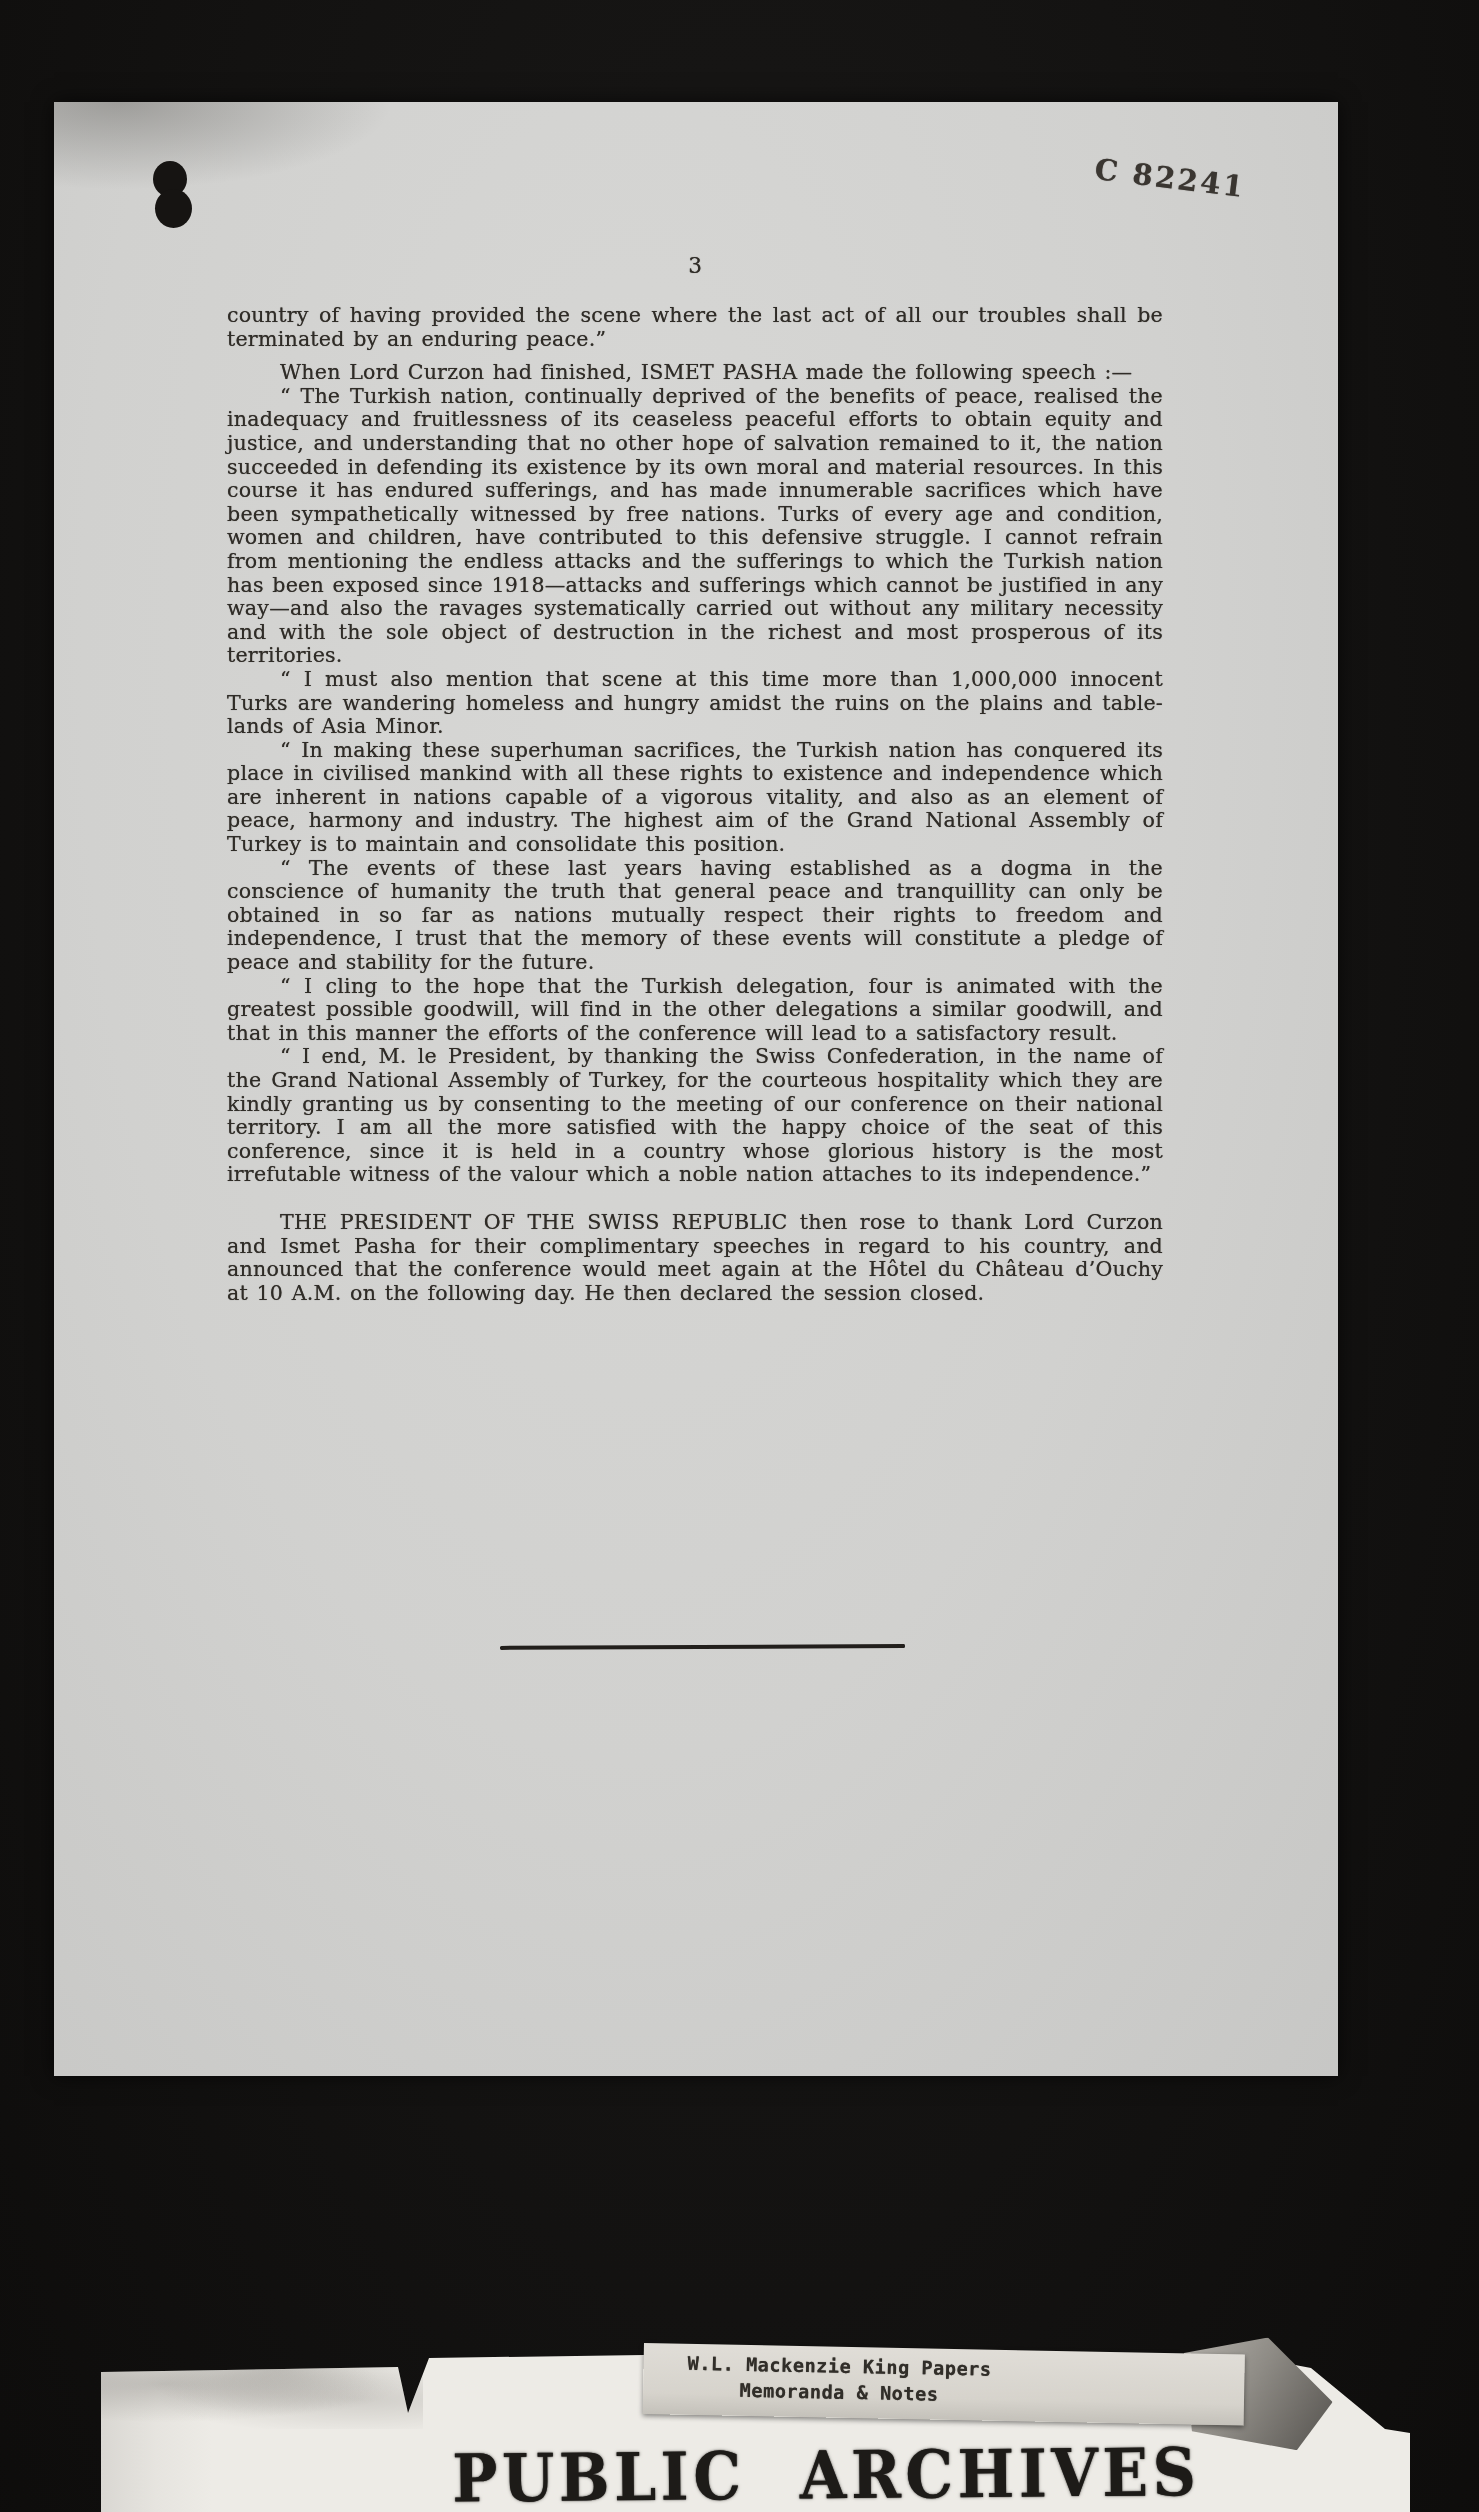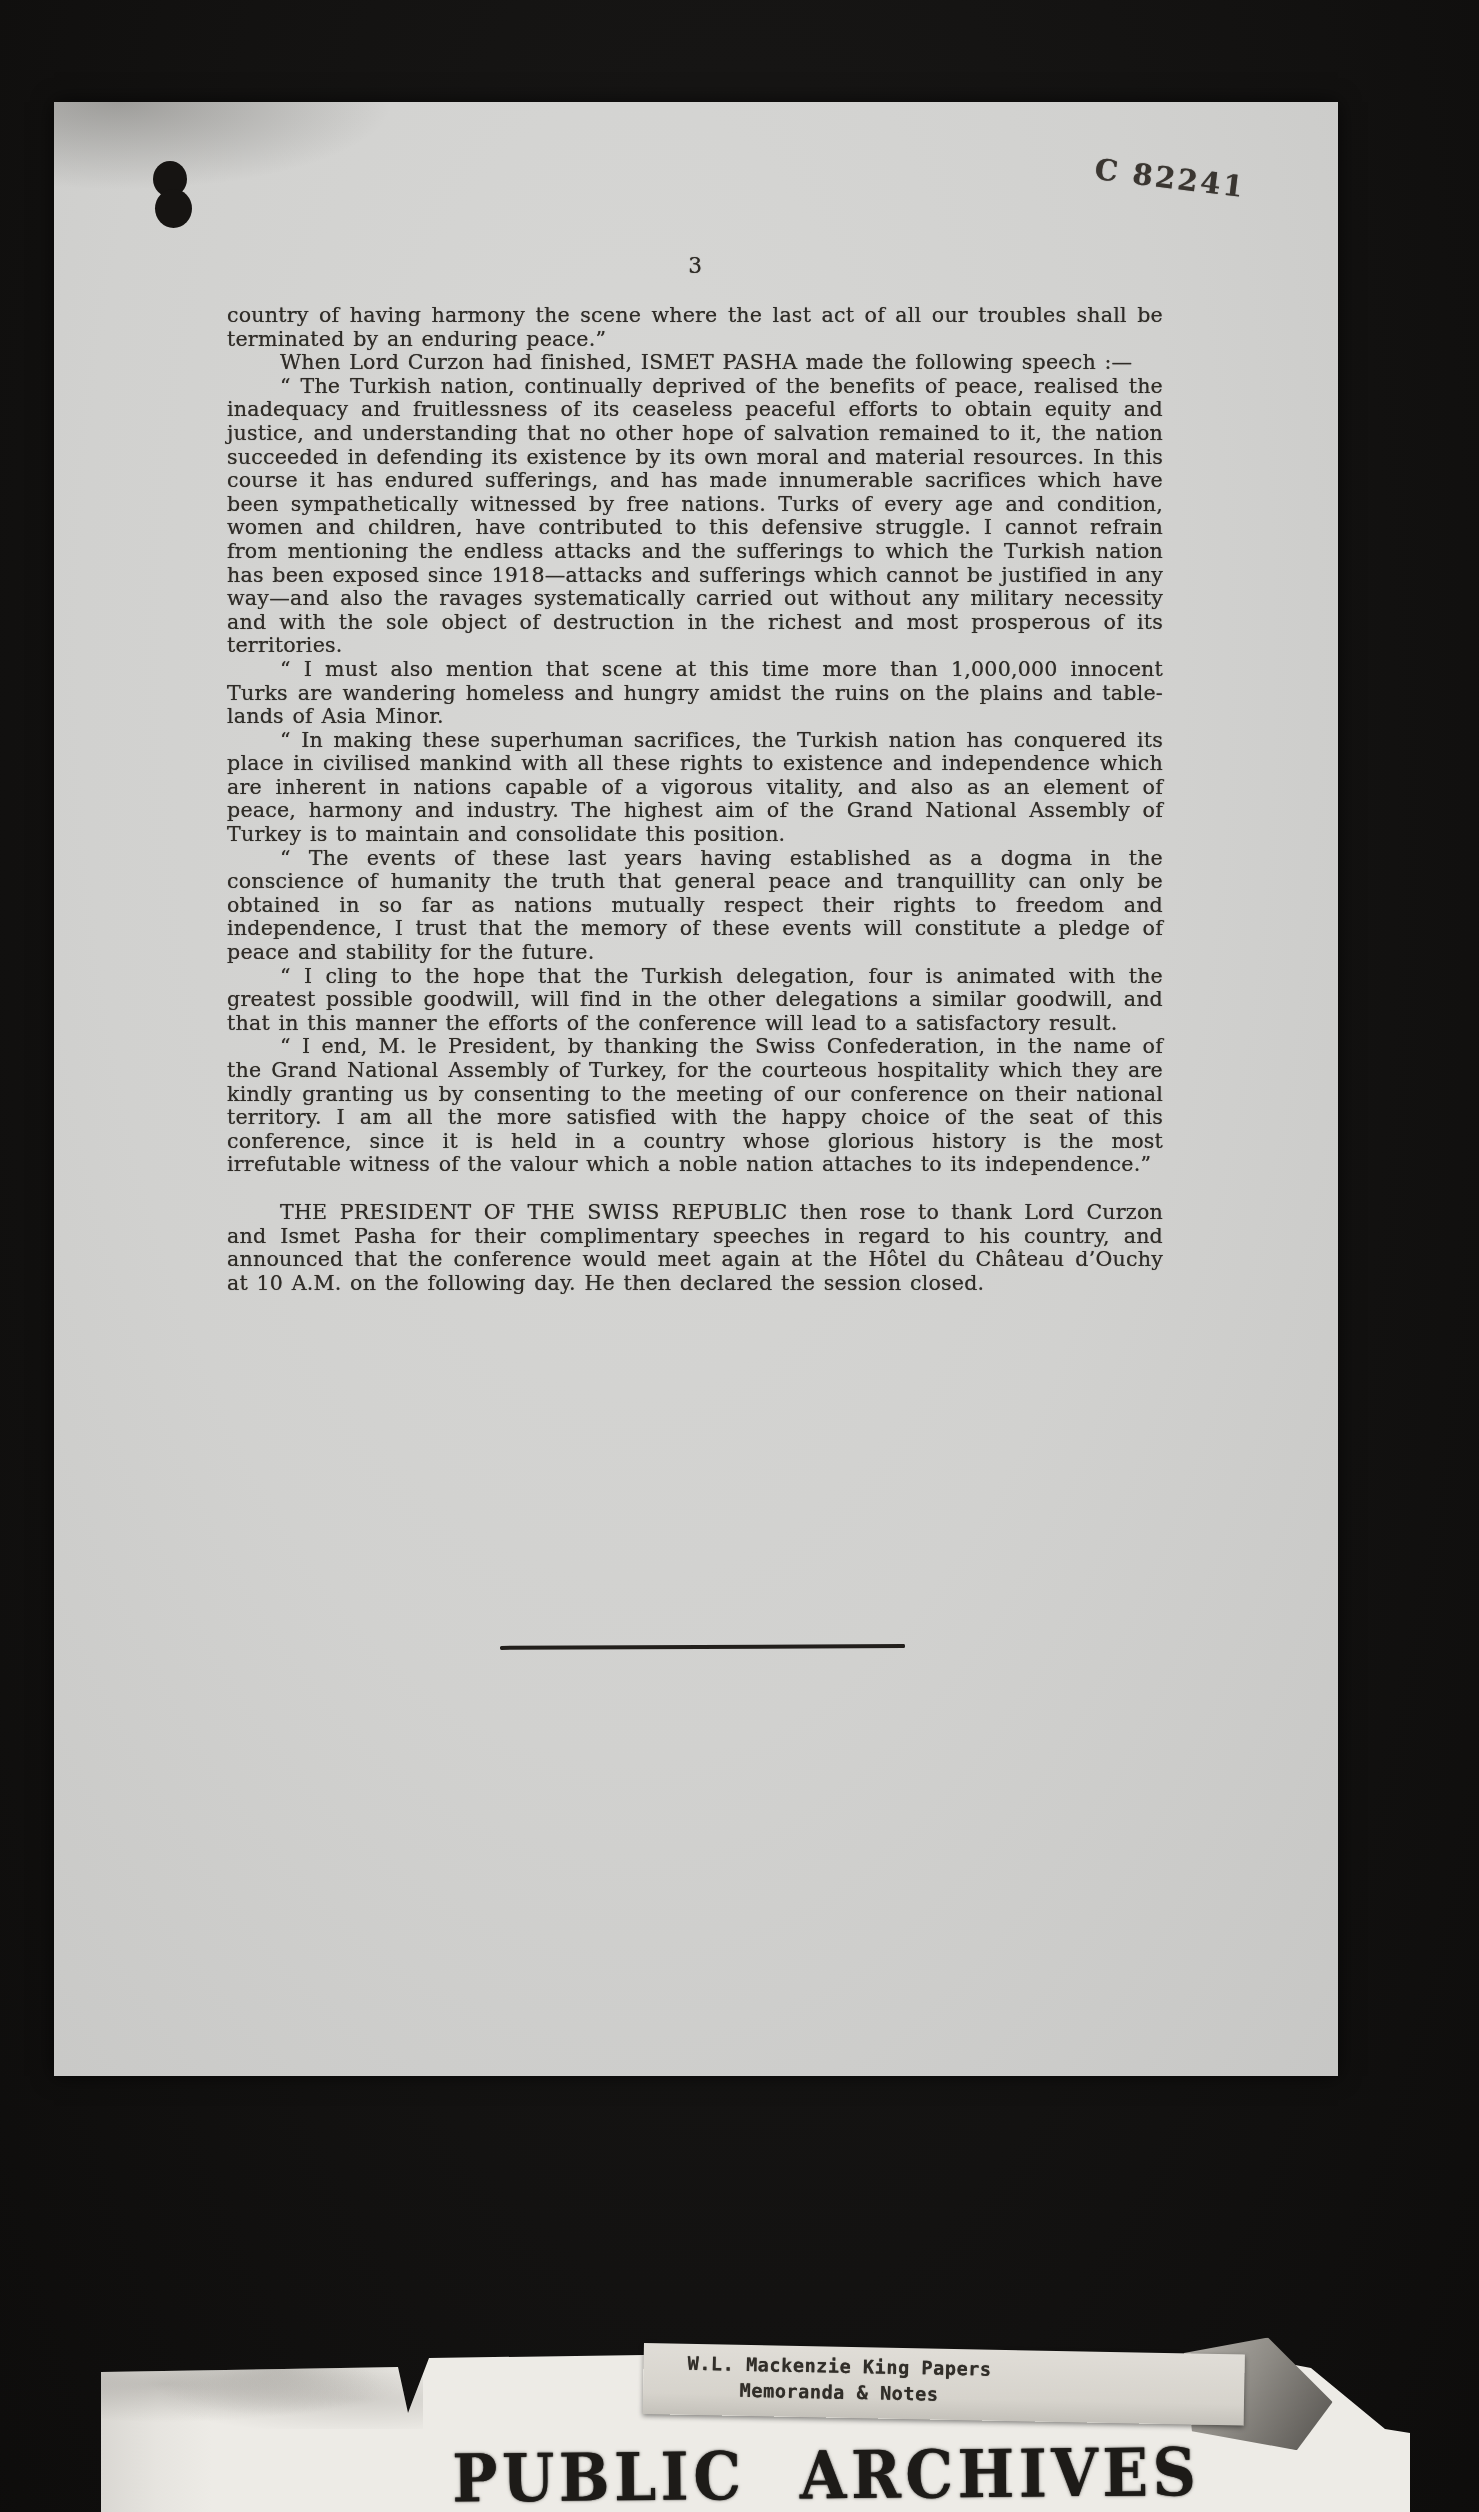--- a/index.html
+++ b/index.html
@@ -33,21 +33,21 @@
   .pageno{
     text-align:center;font-size:21.6px;margin:0 0 26px 0;
     text-shadow:0 0 0.8px rgba(45,40,35,.8);
   }
   .para{
     margin:0;font-size:20.6px;line-height:23.6px;text-align:justify;
     text-indent:53px;letter-spacing:0.2px;word-spacing:1.8px;
     text-shadow:0 0 0.7px rgba(45,40,35,.75);
   }
   .para.noindent{text-indent:0;}
-  .para.gap-small{}
+  .para.gap-small{margin-top:10px;}
   .para.gap-large{margin-top:24px;}
   .rule{
     position:absolute;left:446px;top:1543px;width:405px;height:3.5px;
     background:#221f1c;border-radius:1.5px;transform:rotate(-.25deg);
   }
   
   .card{
     position:absolute;left:101px;top:2354px;width:1309px;height:355px;
     background:
       linear-gradient(90deg, #d9d7d2 0px, #e6e4df 55px, #edebe6 111px, #edebe6 100%);
@@ -96,21 +96,21 @@
   <section class="page">
     <div class="punch">
       <i class="c1"></i>
       <i class="c2"></i>
     </div>
 
     <div class="stamp">C 82241</div>
 
     <div class="content">
       <div class="pageno">3</div>
-      <p class="para noindent">country of having harmony the scene where the last act of all our troubles shall be terminated by an enduring peace.”</p>
+      <p class="para noindent">country of having provided the scene where the last act of all our troubles shall be terminated by an enduring peace.”</p>
       <p class="para gap-small">When Lord Curzon had finished, ISMET PASHA made the following speech :—</p>
       <p class="para">“ The Turkish nation, continually deprived of the benefits of peace, realised the inadequacy and fruitlessness of its ceaseless peaceful efforts to obtain equity and justice, and understanding that no other hope of salvation remained to it, the nation succeeded in defending its existence by its own moral and material resources.  In this course it has endured sufferings, and has made innumerable sacrifices which have been sympathetically witnessed by free nations.  Turks of every age and condition, women and children, have contributed to this defensive struggle.  I cannot refrain from mentioning the endless attacks and the sufferings to which the Turkish nation has been exposed since 1918—attacks and sufferings which cannot be justified in any way—and also the ravages systematically carried out without any military necessity and with the sole object of destruction in the richest and most prosperous of its territories.</p>
       <p class="para">“ I must also mention that scene at this time more than 1,000,000 innocent Turks are wandering homeless and hungry amidst the ruins on the plains and table-lands of Asia Minor.</p>
       <p class="para">“ In making these superhuman sacrifices, the Turkish nation has conquered its place in civilised mankind with all these rights to existence and independence which are inherent in nations capable of a vigorous vitality, and also as an element of peace, harmony and industry.  The highest aim of the Grand National Assembly of Turkey is to maintain and consolidate this position.</p>
       <p class="para">“ The events of these last years having established as a dogma in the conscience of humanity the truth that general peace and tranquillity can only be obtained in so far as nations mutually respect their rights to freedom and independence, I trust that the memory of these events will constitute a pledge of peace and stability for the future.</p>
       <p class="para">“ I cling to the hope that the Turkish delegation, four is animated with the greatest possible goodwill, will find in the other delegations a similar goodwill, and that in this manner the efforts of the conference will lead to a satisfactory result.</p>
       <p class="para">“ I end, M. le President, by thanking the Swiss Confederation, in the name of the Grand National Assembly of Turkey, for the courteous hospitality which they are kindly granting us by consenting to the meeting of our conference on their national territory.  I am all the more satisfied with the happy choice of the seat of this conference, since it is held in a country whose glorious history is the most irrefutable witness of the valour which a noble nation attaches to its independence.”</p>
       <p class="para gap-large">THE PRESIDENT OF THE SWISS REPUBLIC then rose to thank Lord Curzon and Ismet Pasha for their complimentary speeches in regard to his country, and announced that the conference would meet again at the Hôtel du Château d’Ouchy at 10 A.M. on the following day.  He then declared the session closed.</p>
     </div>
 

